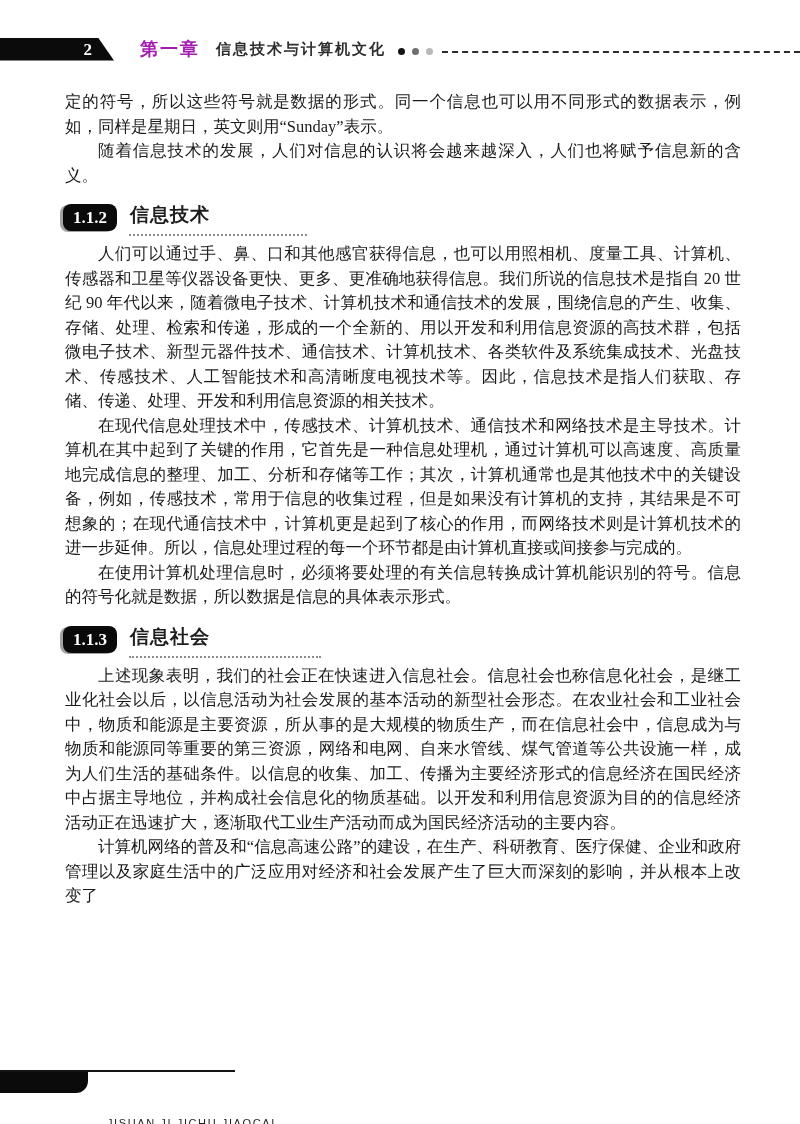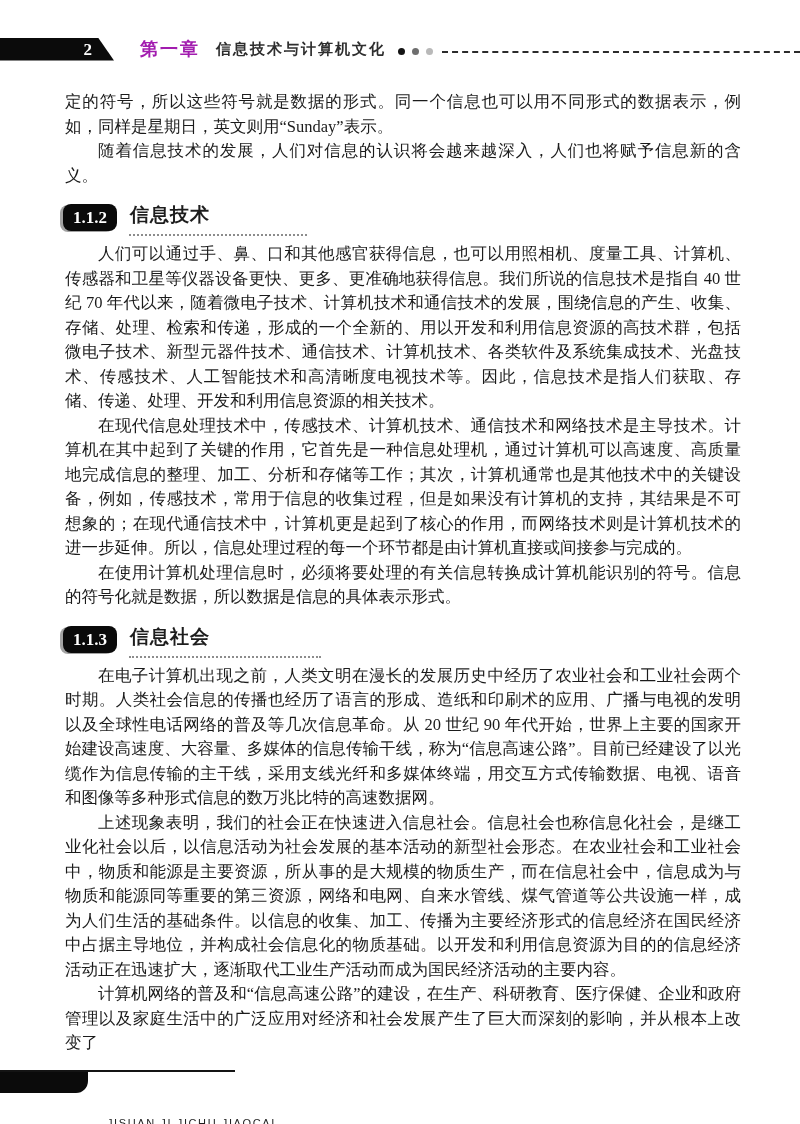--- a/index.html
+++ b/index.html
@@ -94,31 +94,30 @@
 
     <p class="noindent">定的符号，所以这些符号就是数据的形式。同一个信息也可以用不同形式的数据表示，例如，同样是星期日，英文则用“Sunday”表示。</p>
     <p>随着信息技术的发展，人们对信息的认识将会越来越深入，人们也将赋予信息新的含义。</p>
 
     <div class="sec-head">
       <span class="sec-num">1.1.2</span>
       <span class="sec-title">信息技术</span>
       <span class="sec-dotted"></span>
     </div>
 
-    <p>人们可以通过手、鼻、口和其他感官获得信息，也可以用照相机、度量工具、计算机、传感器和卫星等仪器设备更快、更多、更准确地获得信息。我们所说的信息技术是指自 40 世纪 70 年代以来，随着微电子技术、计算机技术和通信技术的发展，围绕信息的产生、收集、存储、处理、检索和传递，形成的一个全新的、用以开发和利用信息资源的高技术群，包括微电子技术、新型元器件技术、通信技术、计算机技术、各类软件及系统集成技术、光盘技术、传感技术、人工智能技术和高清晰度电视技术等。因此，信息技术是指人们获取、存储、传递、处理、开发和利用信息资源的相关技术。</p>
+    <p>人们可以通过手、鼻、口和其他感官获得信息，也可以用照相机、度量工具、计算机、传感器和卫星等仪器设备更快、更多、更准确地获得信息。我们所说的信息技术是指自 20 世纪 90 年代以来，随着微电子技术、计算机技术和通信技术的发展，围绕信息的产生、收集、存储、处理、检索和传递，形成的一个全新的、用以开发和利用信息资源的高技术群，包括微电子技术、新型元器件技术、通信技术、计算机技术、各类软件及系统集成技术、光盘技术、传感技术、人工智能技术和高清晰度电视技术等。因此，信息技术是指人们获取、存储、传递、处理、开发和利用信息资源的相关技术。</p>
     <p>在现代信息处理技术中，传感技术、计算机技术、通信技术和网络技术是主导技术。计算机在其中起到了关键的作用，它首先是一种信息处理机，通过计算机可以高速度、高质量地完成信息的整理、加工、分析和存储等工作；其次，计算机通常也是其他技术中的关键设备，例如，传感技术，常用于信息的收集过程，但是如果没有计算机的支持，其结果是不可想象的；在现代通信技术中，计算机更是起到了核心的作用，而网络技术则是计算机技术的进一步延伸。所以，信息处理过程的每一个环节都是由计算机直接或间接参与完成的。</p>
     <p>在使用计算机处理信息时，必须将要处理的有关信息转换成计算机能识别的符号。信息的符号化就是数据，所以数据是信息的具体表示形式。</p>
 
     <div class="sec-head">
       <span class="sec-num">1.1.3</span>
       <span class="sec-title">信息社会</span>
       <span class="sec-dotted wide"></span>
     </div>
 
-    <p>在电子计算机出现之前，人类文明在漫长的发展历史中经历了农业社会和工业社会两个时期。人类社会信息的传播也经历了语言的形成、造纸和印刷术的应用、广播与电视的发明以及全球性电话网络的普及等几次信息革命。从 20 世纪 90 年代开始，世界上主要的国家开始建设高速度、大容量、多媒体的信息传输干线，称为“信息高速公路”。目前已经建设了以光缆作为信息传输的主干线，采用支线光纤和多媒体终端，用交互方式传输数据、电视、语音和图像等多种形式信息的数万兆比特的高速数据网。</p>
     <p>上述现象表明，我们的社会正在快速进入信息社会。信息社会也称信息化社会，是继工业化社会以后，以信息活动为社会发展的基本活动的新型社会形态。在农业社会和工业社会中，物质和能源是主要资源，所从事的是大规模的物质生产，而在信息社会中，信息成为与物质和能源同等重要的第三资源，网络和电网、自来水管线、煤气管道等公共设施一样，成为人们生活的基础条件。以信息的收集、加工、传播为主要经济形式的信息经济在国民经济中占据主导地位，并构成社会信息化的物质基础。以开发和利用信息资源为目的的信息经济活动正在迅速扩大，逐渐取代工业生产活动而成为国民经济活动的主要内容。</p>
     <p>计算机网络的普及和“信息高速公路”的建设，在生产、科研教育、医疗保健、企业和政府管理以及家庭生活中的广泛应用对经济和社会发展产生了巨大而深刻的影响，并从根本上改变了</p>
 
   </div>
 
   <div class="footer-rule"></div>
   <div class="footer-box"></div>
   <div class="footer-text">JISUAN JI JICHU JIAOCAI</div>
 
 </div>

